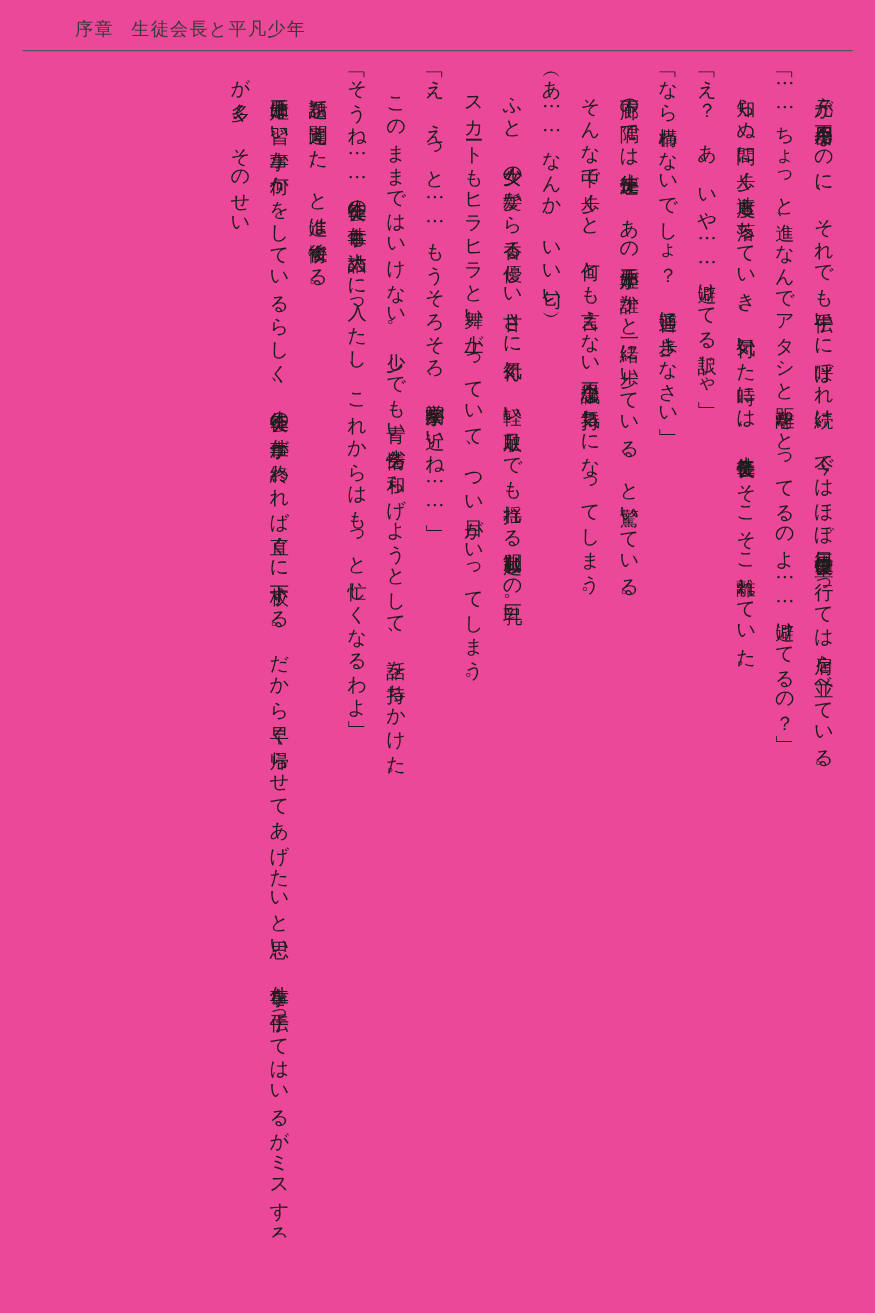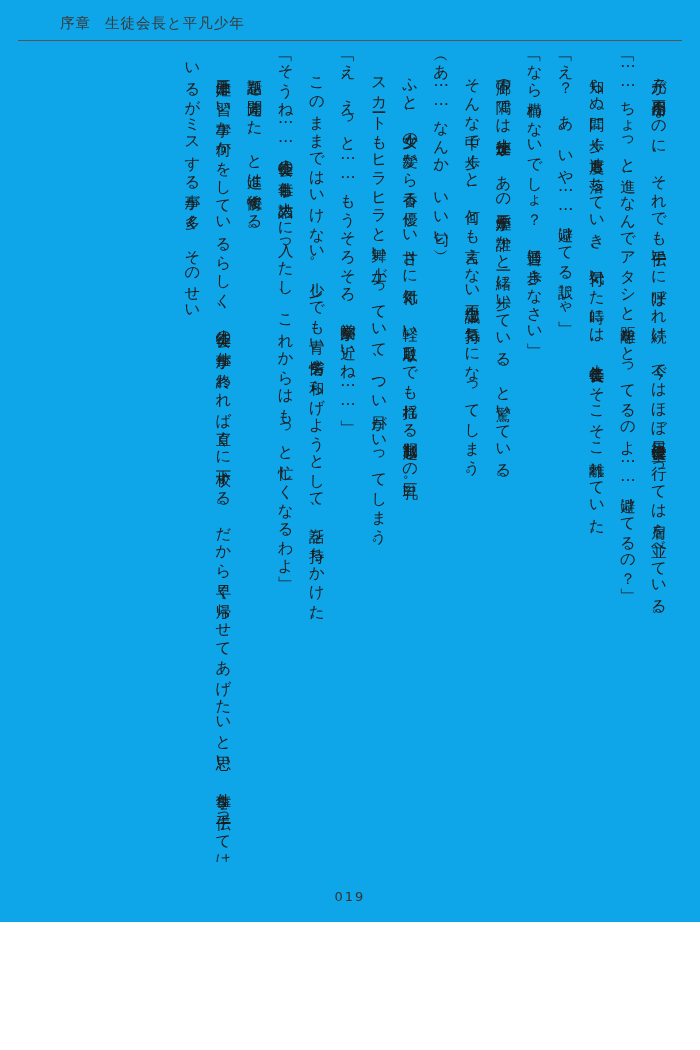--- a/index.html
+++ b/index.html
@@ -10,23 +10,23 @@
     width: 700px;
     height: 1050px;
     background: #ffffff;
     font-family: "DejaVu Serif", "Liberation Serif", serif;
     color: #1a1a1a;
     overflow: hidden;
   }
   .page {
     position: relative;
     width: 700px;
-    height: 922px;
+    height: 1050px;
     box-sizing: border-box;
-    background: #0ea5e9;
+    background: #ec4899;
   }
   
   .header {
     position: absolute;
     top: 14px;
     left: 60px;
     font-size: 14.5px;
     letter-spacing: 1px;
     color: #3a3a3a;
     white-space: nowrap;
@@ -99,15 +99,14 @@
     <p>（あ……なんか、いい匂い）</p>
     <p class="indent">ふと、少女の髪から香る優しい甘さに気付く。軽い足取りでも揺れる制服越しの巨乳。</p>
     <p class="indent">スカートもヒラヒラと舞い上がっていて、つい目がいってしまう。</p>
     <p>「え、えっと……もうそろそろ、学園祭が近いね……」</p>
     <p class="indent">このままではいけない。少しでも青い劣情を和らげようとして、話を持ちかけた。</p>
     <p>「そうね……生徒会の仕事も大詰めに入ったし、これからはもっと忙しくなるわよ」</p>
     <p class="indent">話題を間違えた、と進は後悔する。</p>
     <p class="indent">千亜姫は習い事か何かをしているらしく、生徒会の仕事が終われば直ぐに下校する。だから早く帰らせてあげたいと思い、仕事を手伝ってはいるがミスする事が多く、そのせい</p>
   </div>
 
-  <div class="page-number">019</div>
 
 </div>
 
 </body></html>

